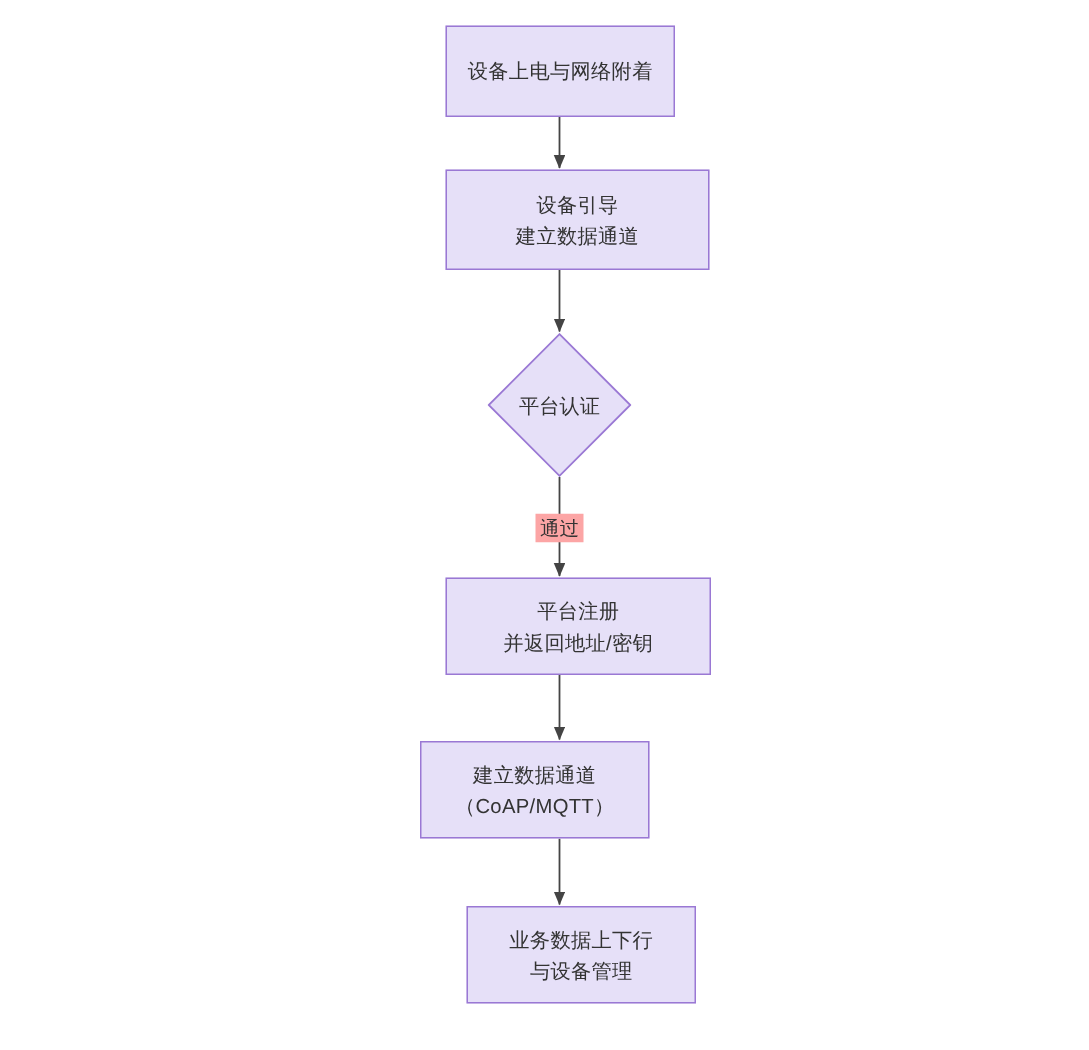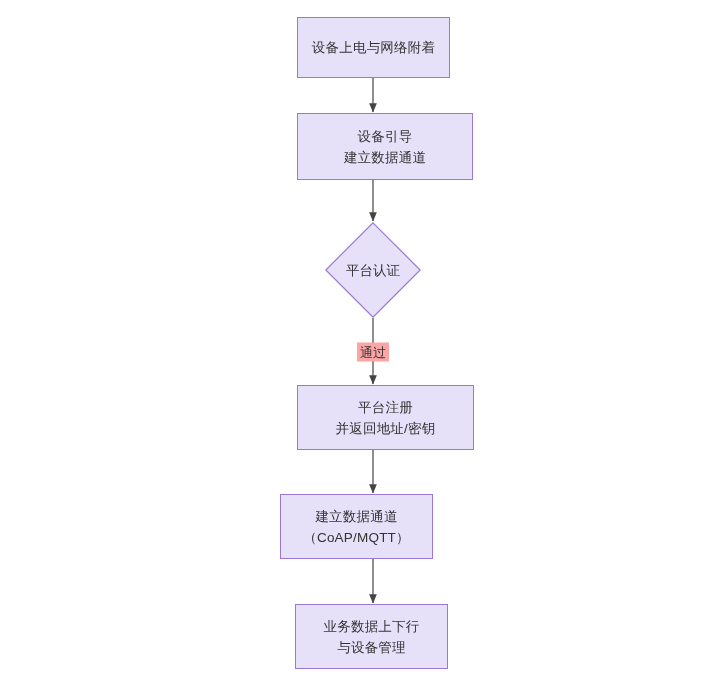--- a/index.html
+++ b/index.html
@@ -121,21 +121,21 @@
         </div>
       </div>
       <div class="node process" style="left: 297px; top: 385px; width: 177px; height: 65px;">
         <span class="node-line">平台注册</span>
         <span class="node-line">并返回地址/密钥</span>
       </div>
       <div class="node process" style="left: 280px; top: 494px; width: 153px; height: 65px;">
         <span class="node-line">建立数据通道</span>
         <span class="node-line">（CoAP/MQTT）</span>
       </div>
-      <div class="node process" style="left: 295px; top: 604px; width: 153px; height: 65px;">
+      <div class="node process" style="left: 311px; top: 604px; width: 153px; height: 65px;">
         <span class="node-line">业务数据上下行</span>
         <span class="node-line">与设备管理</span>
       </div>
     </div>
   <div id="edge-labels-group">
       <div class="edge-label" style="left: 373px; top: 352px; background: #fca5a5;">通过</div>
     </div>
 
 </div>
 

